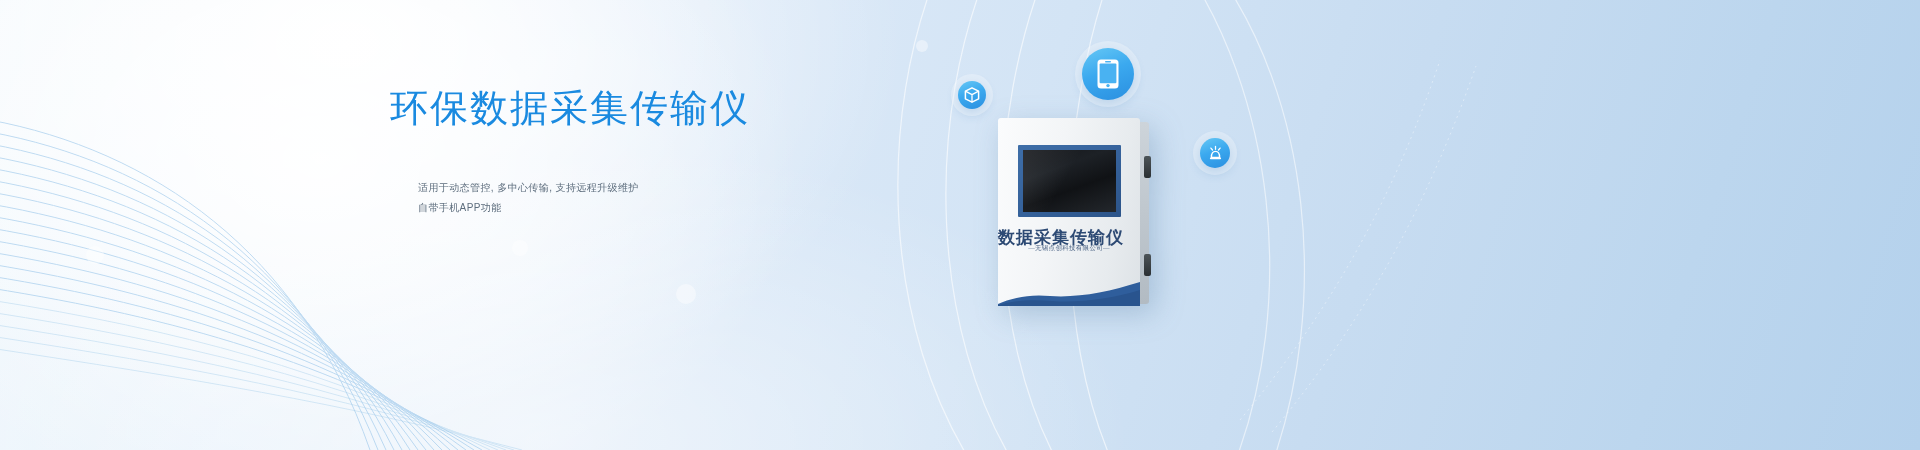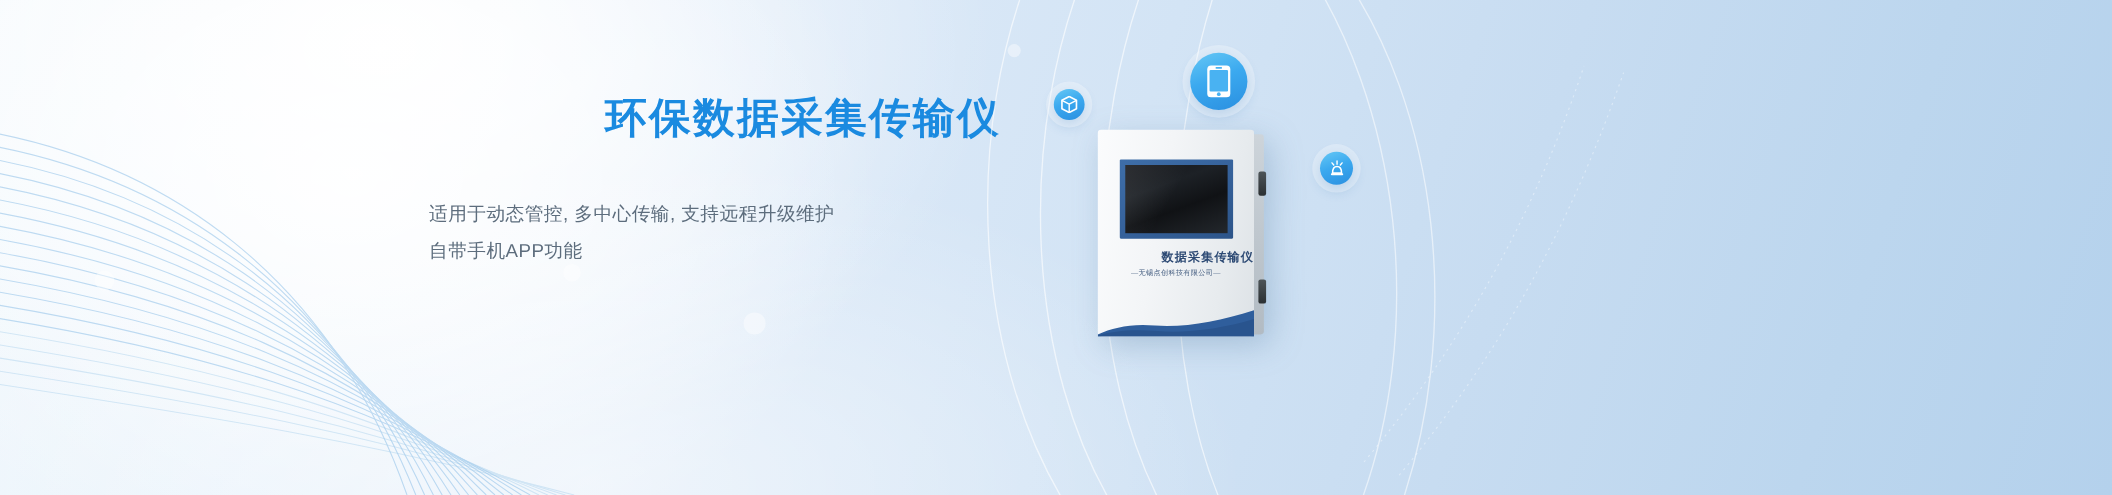--- a/index.html
+++ b/index.html
@@ -45,32 +45,32 @@
 
   
   .bubble{ position:absolute; border-radius:50%; background:rgba(255,255,255,.42); }
 
   
   .copy{ position:absolute; left:390px; top:86px; width:520px; }
   .headline{
     font-size:38px;
     letter-spacing:2px;
     color:#1a8ae0;
-    font-weight:700;
+    font-weight:400;
     line-height:1.2;
     white-space:nowrap;
-    text-align:right;
   }
   .sublist{ margin-top:46px; }
   .subline{
-    font-size:17px;
+    font-size:10px;
     color:#5d6d7d;
     line-height:2.0;
     letter-spacing:.4px;
     white-space:nowrap;
+    margin-left:28px;
   }
 
   
   .visual{ position:absolute; left:880px; top:0; width:700px; height:450px; }
 
   
   .arcs{ position:absolute; left:0; top:0; width:700px; height:450px; }
 
   
   .device{
@@ -107,23 +107,23 @@
   }
   .screen-glass{
     width:100%; height:100%;
     background:
       linear-gradient(120deg, rgba(255,255,255,.10) 0%, rgba(255,255,255,0) 46%),
       linear-gradient(160deg,#14161a 0%,#1d2126 32%,#101215 60%,#23272c 100%);
   }
 
   .dev-label{
     position:absolute; left:0; right:0; top:108px;
-    text-align:right;
+    text-align:left;
     font-family:"Liberation Serif","DejaVu Serif",serif;
-    font-size:11px;
+    font-size:17px;
     font-weight:700;
     letter-spacing:1px;
     color:#2d4a74;
   }
   .dev-sub{
     position:absolute; left:0; right:0; top:126px;
     text-align:center;
     font-family:"Liberation Serif","DejaVu Serif",serif;
     font-size:6.5px;
     letter-spacing:.3px;

